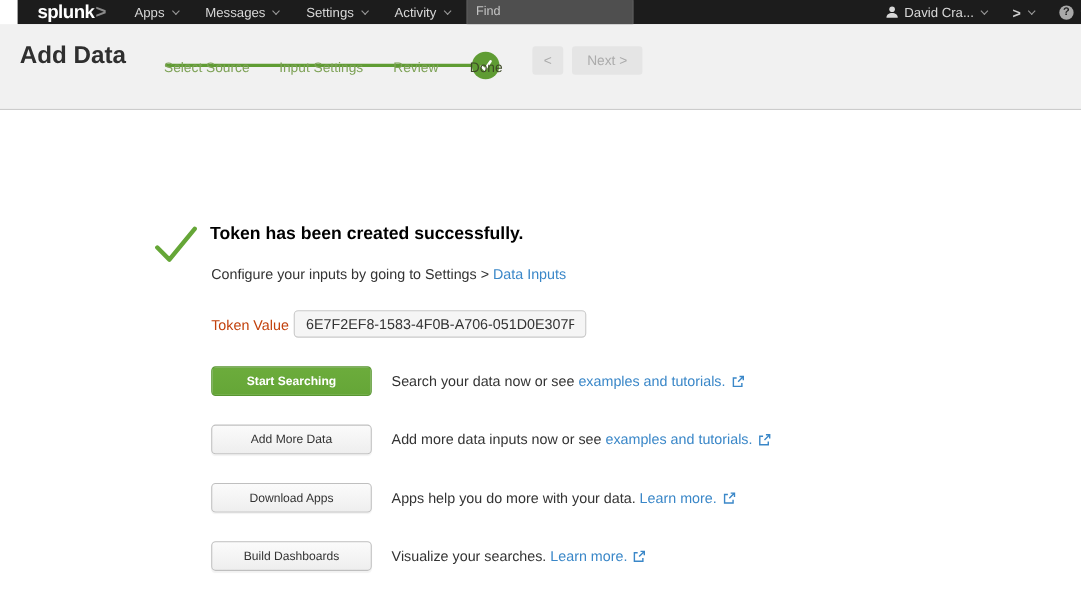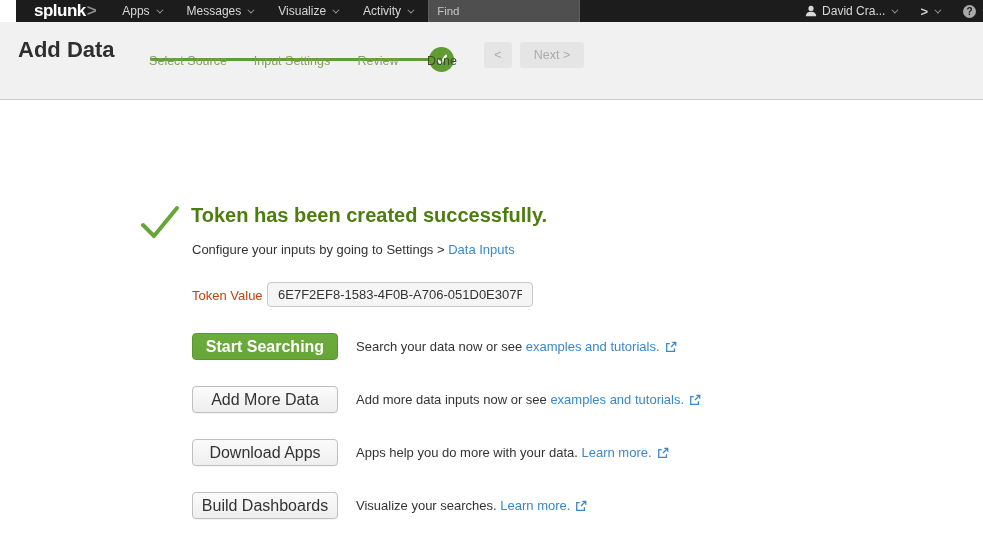--- a/index.html
+++ b/index.html
@@ -44,31 +44,31 @@
                 transform:translateX(-50%); white-space:nowrap;text-align:center; }
   .step-label.current { color:#3d4a26; }
   .wizard-btn { position:absolute; top:20px; height:26px; border:none; border-radius:3px;
                 background:#e5e5e5; color:#ababab; font-size:12.5px; cursor:default;
                 font-family:"Liberation Sans", sans-serif; }
   .prev-btn { left:484px; width:28px; }
   .next-btn { left:520px; width:64px; }
 
   
   .big-check { position:absolute; left:139px; top:203px; }
-  .success-title { position:absolute; left:191px; top:204px; font-size:20px; color:#4d7c0f; }
+  .success-title { position:absolute; left:191px; top:204px; font-size:16px; color:#000000; }
   .subtext { position:absolute; left:192px; top:242px; font-size:13px; color:#333; }
   .link { color:#3a87c8; text-decoration:none; cursor:pointer; }
   .token-label { position:absolute; left:192px; top:288px; font-size:13px; color:#c2410c; }
   .token-input { position:absolute; left:267px; top:282px; width:266px; height:25px;
                  background:#f5f5f5; border:1px solid #c9c9c9; border-radius:4px;
                  font-size:13px; color:#333; padding:0 10px;
                  font-family:"Liberation Sans", sans-serif; }
   .action-row { position:absolute; left:192px; width:700px; height:27px; }
   .btn { position:absolute; left:0; top:0; width:146px; height:27px; border-radius:4px;
-         font-size:16px; cursor:pointer; font-family:"Liberation Sans", sans-serif; }
+         font-size:11px; cursor:pointer; font-family:"Liberation Sans", sans-serif; }
   .btn.primary { background:linear-gradient(#6cac3c,#65a637); border:1px solid #589630;
                  color:#fff; font-weight:bold; }
   .btn.secondary { background:linear-gradient(#fbfbfb,#eeeeee); border:1px solid #bfbfbf;
                    color:#333; box-shadow:0 1px 1px rgba(0,0,0,0.05); }
   .action-text { position:absolute; left:164px; top:6px; font-size:13px; color:#333;
                  white-space:nowrap; }
   .ext-icon { margin-left:5px; vertical-align:-2px; }
 </style>
 </head>
 <body>
@@ -82,21 +82,21 @@
     </div>
     <div class="nav-item">
       <span>Apps</span>
       <i class="chev"></i>
     </div>
     <div class="nav-item">
       <span>Messages</span>
       <i class="chev"></i>
     </div>
     <div class="nav-item">
-      <span>Visualize</span>
+      <span>Settings</span>
       <i class="chev"></i>
     </div>
     <div class="nav-item">
       <span>Activity</span>
       <i class="chev"></i>
     </div>
     <input class="find" type="text" placeholder="Find" style="">
     <div class="topbar-right">
       <div class="user-menu">
         <svg width="12" height="12" viewBox="0 0 14 14">

